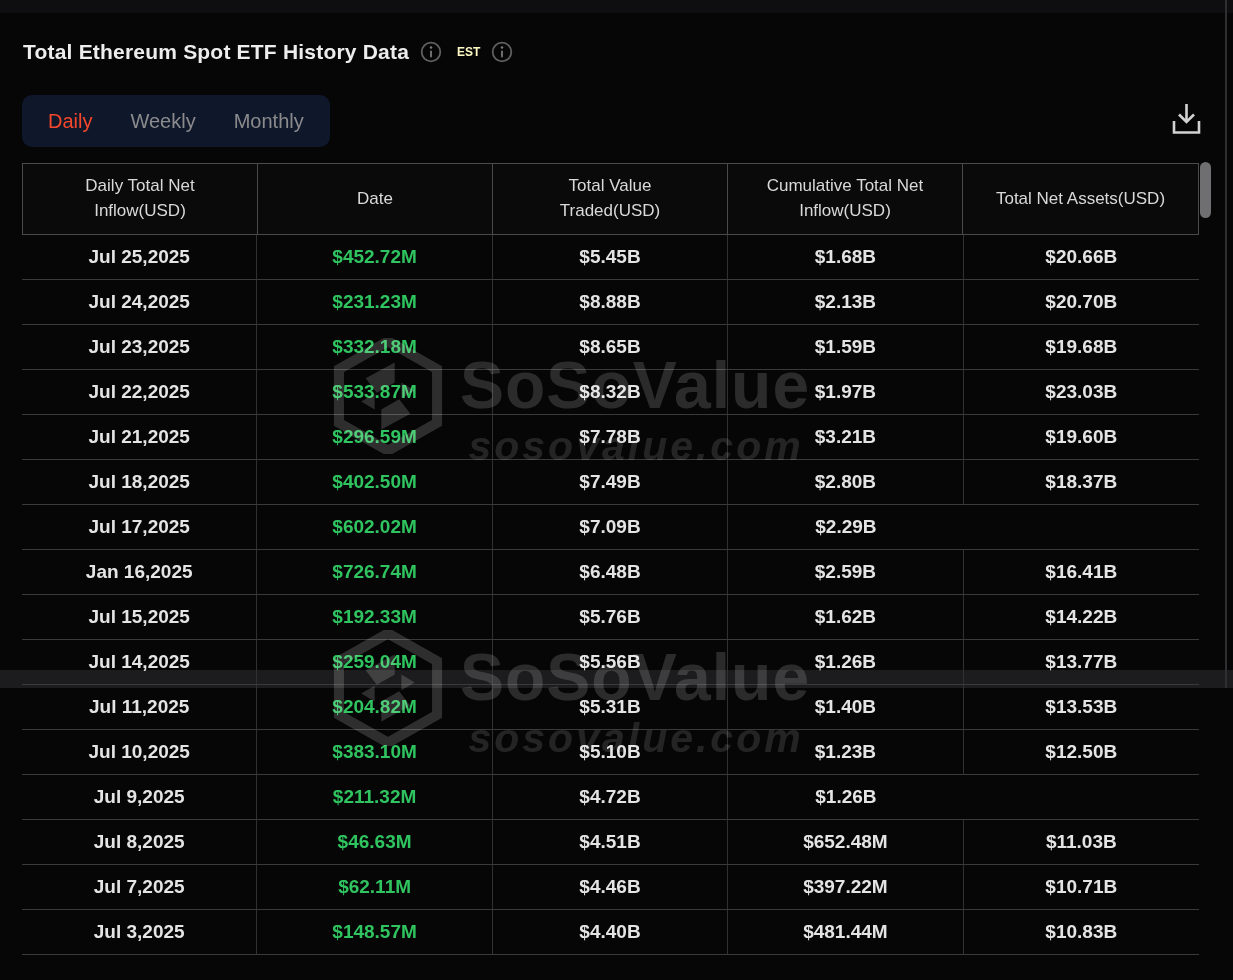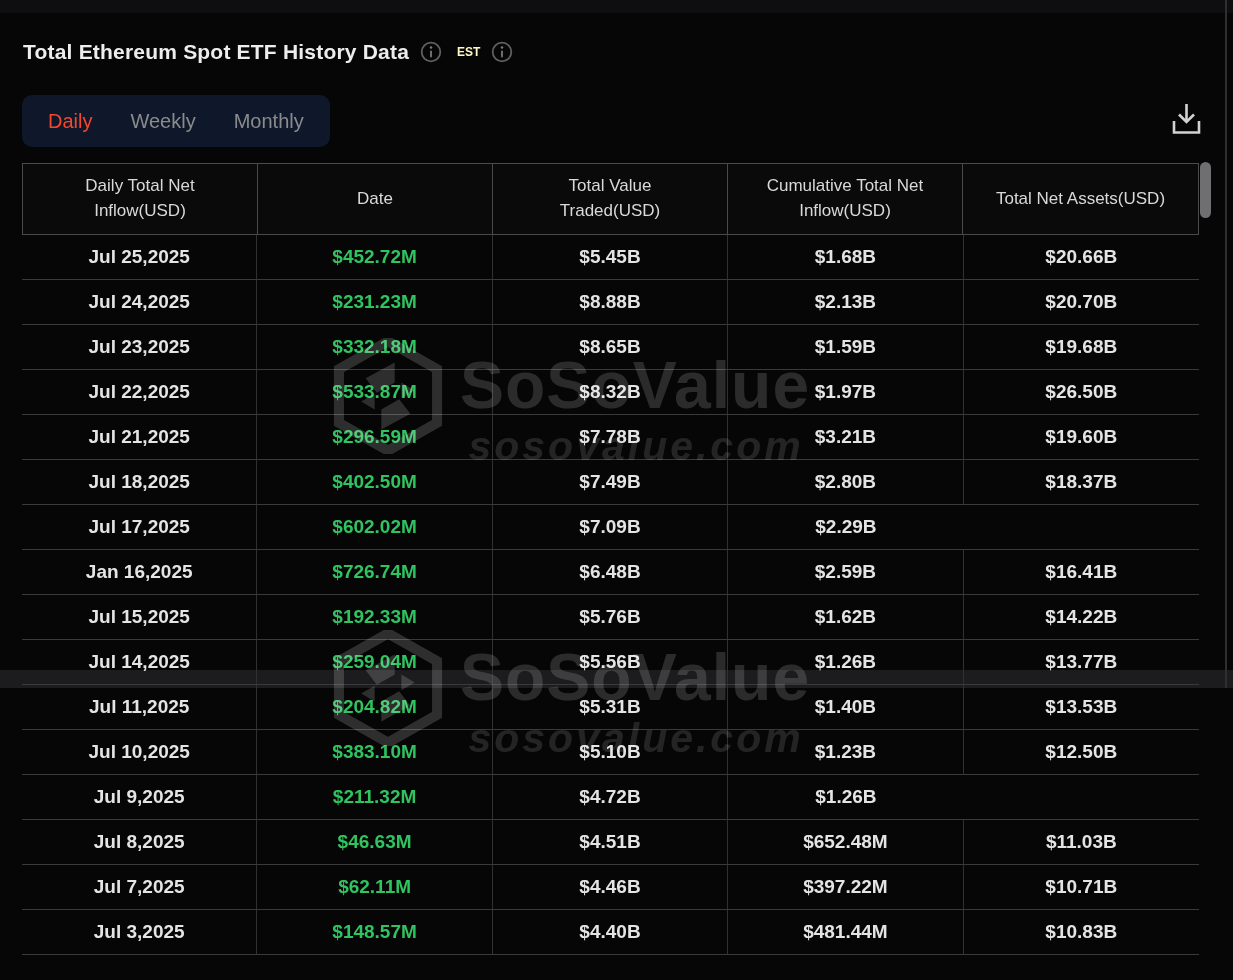--- a/index.html
+++ b/index.html
@@ -204,21 +204,21 @@
       <div class="td inflow">
             <span>$533.87M</span>
           </div>
       <div class="td">
             <span>$8.32B</span>
           </div>
       <div class="td">
             <span>$1.97B</span>
           </div>
       <div class="td">
-            <span>$26.50B</span>
+            <span>$23.03B</span>
           </div>
     </div>
 
     <div class="tr">
       <div class="td date">
             <span>Jul 21,2025</span>
           </div>
       <div class="td inflow">
             <span>$296.59M</span>
           </div>

